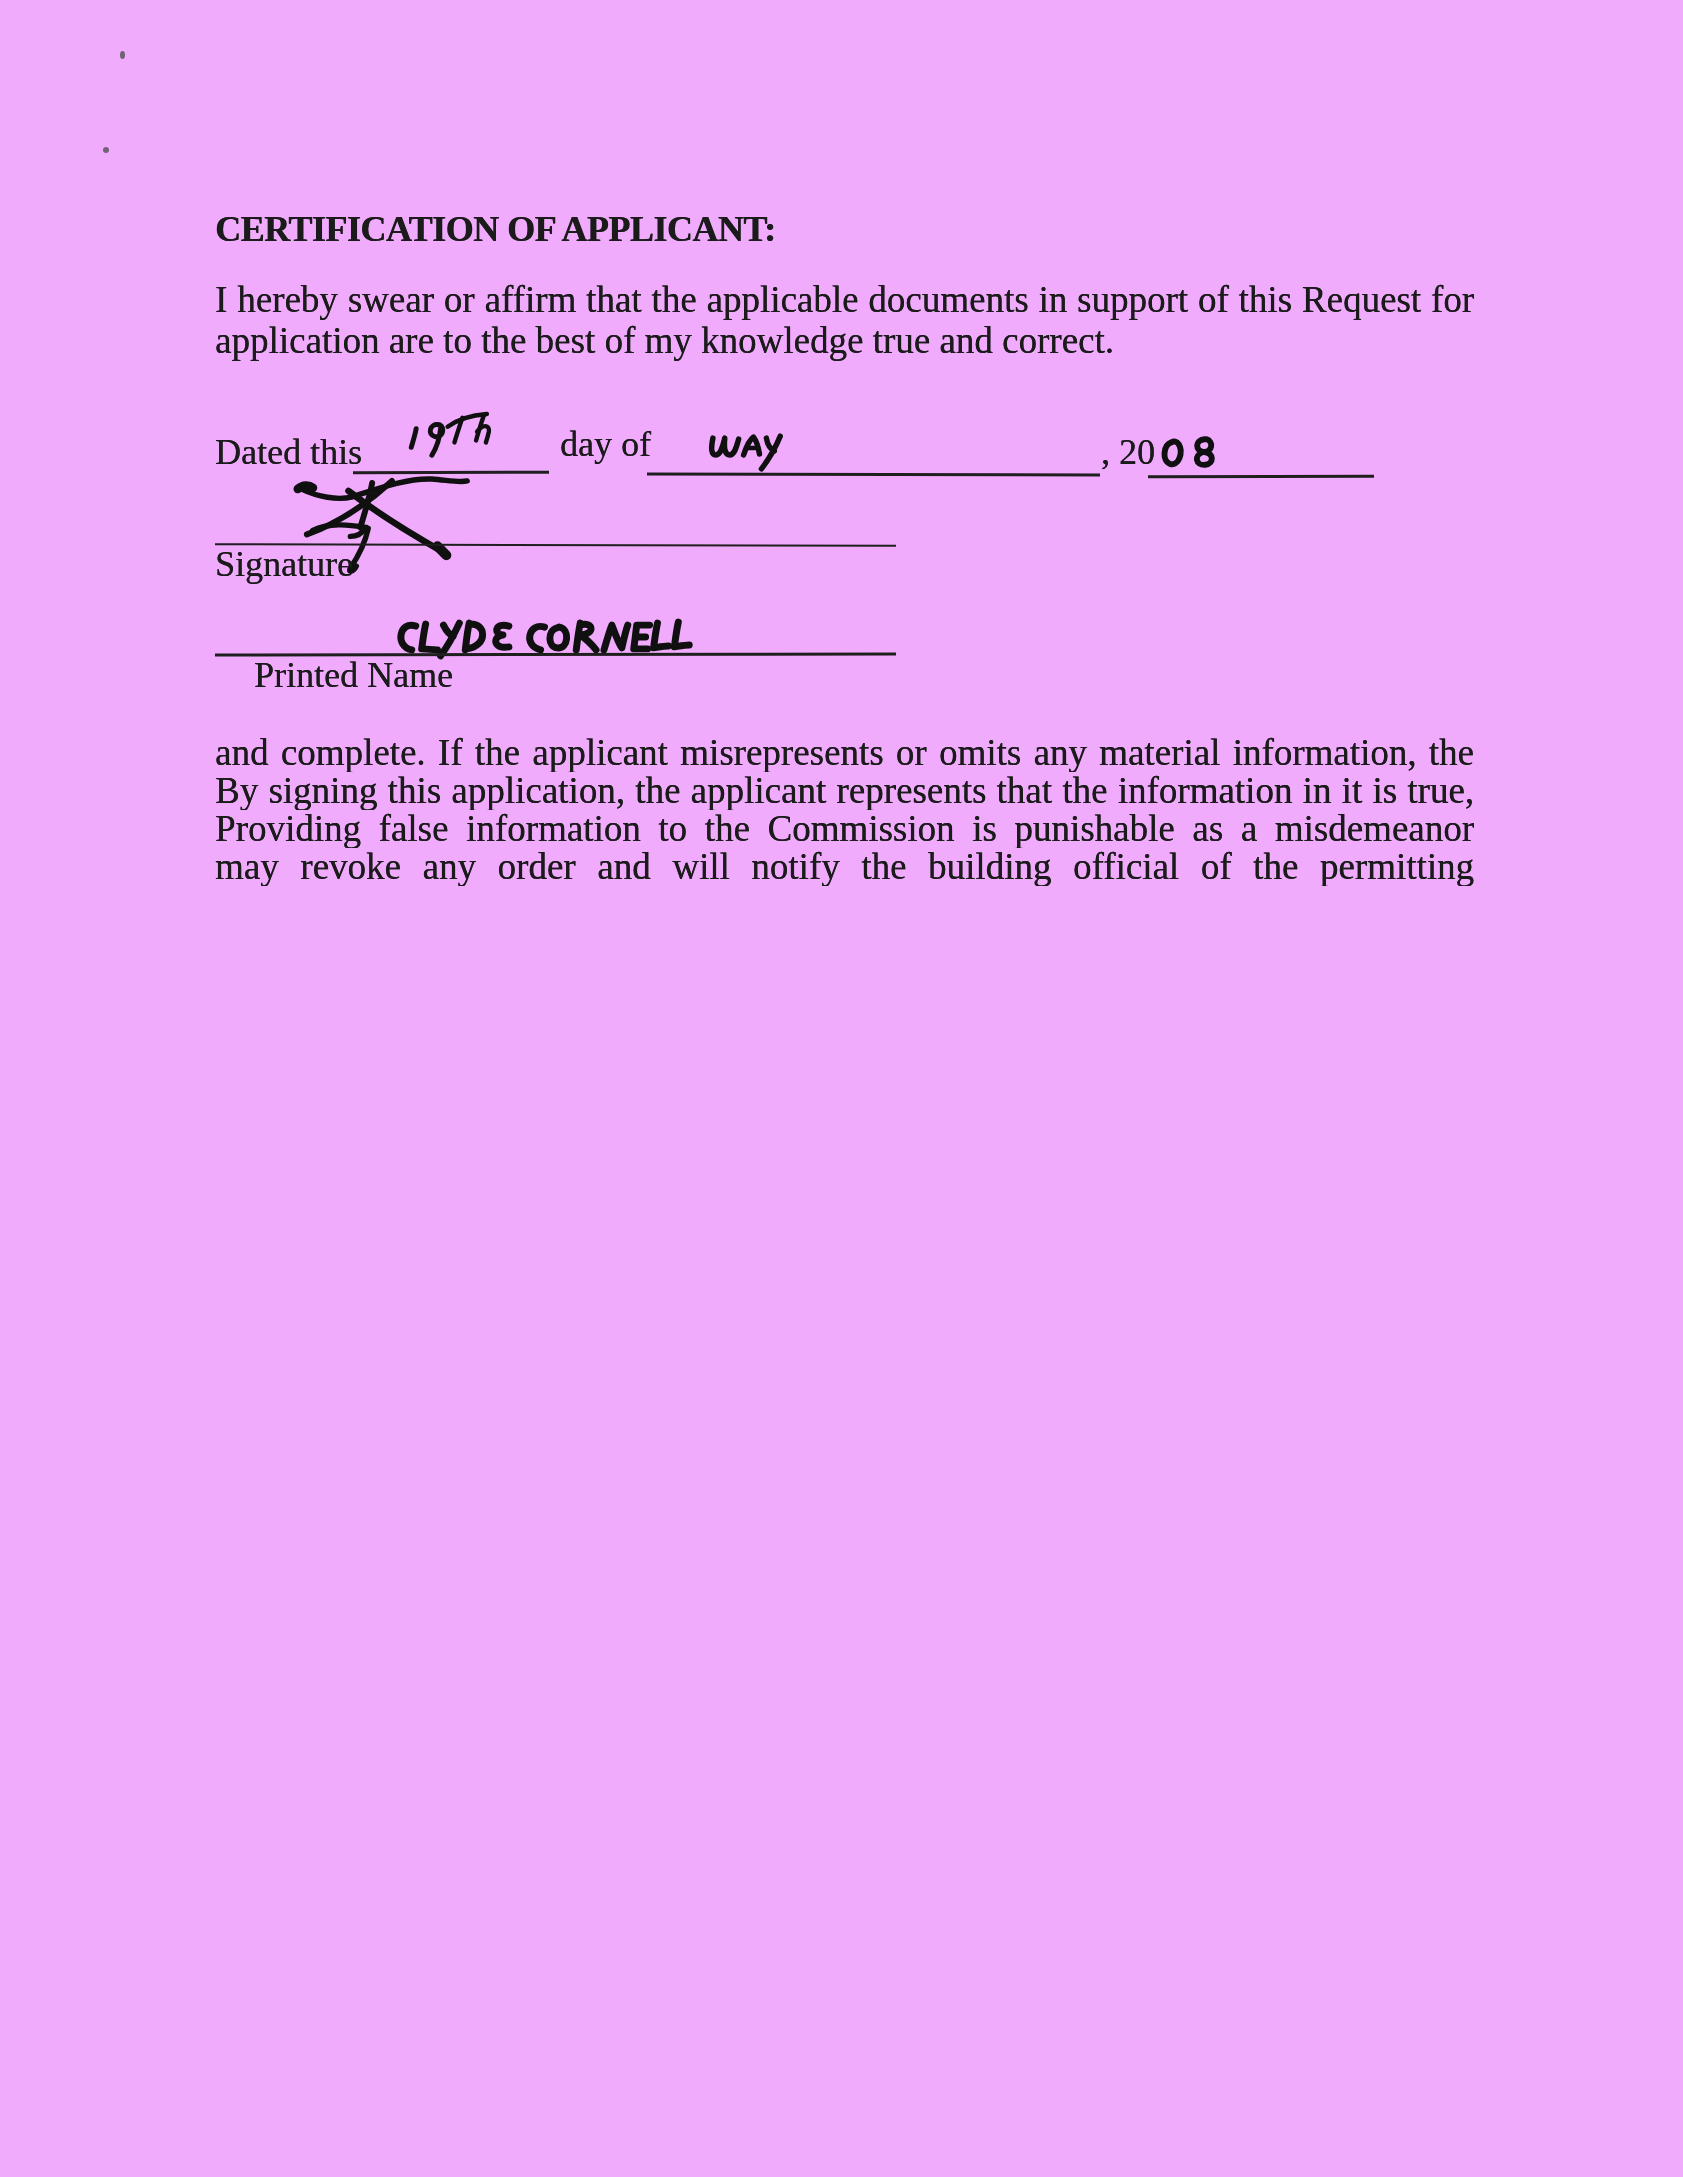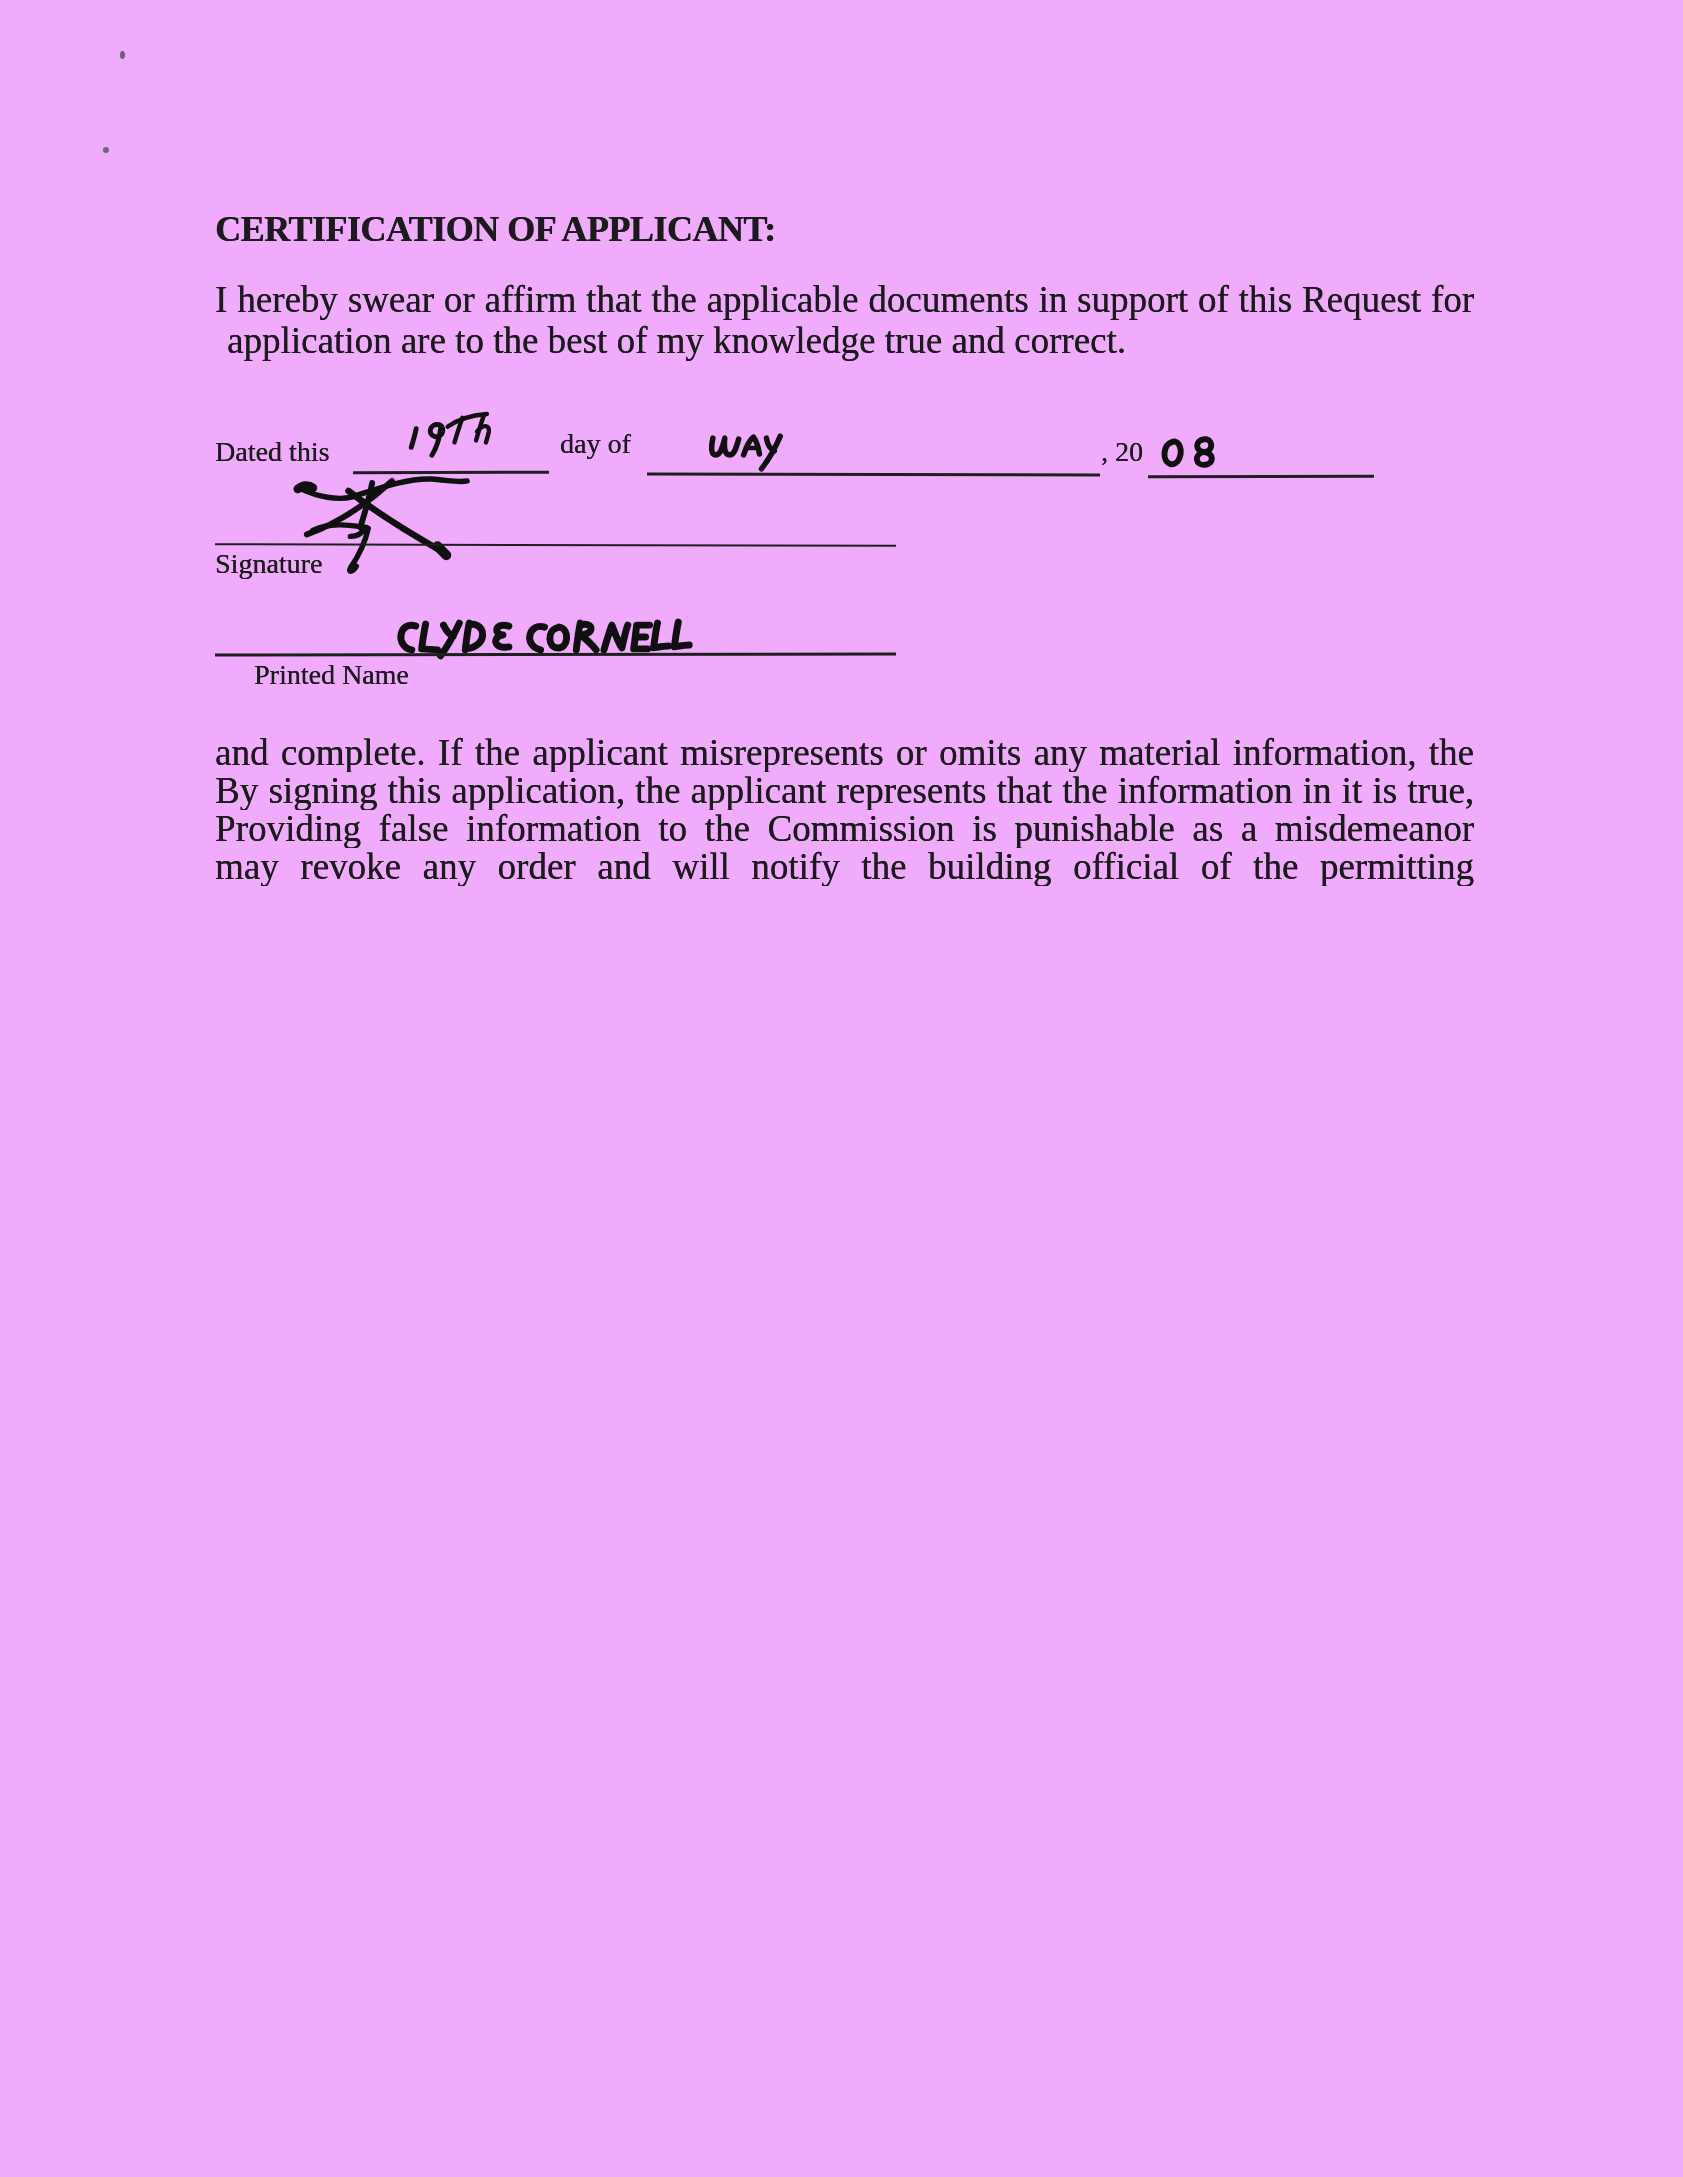--- a/index.html
+++ b/index.html
@@ -20,26 +20,26 @@
   }
   .para{
     position:absolute;left:215px;width:1259px;
     font-size:37px;
     text-shadow:0.3px 0 0 currentColor;
   }
   .para .line{
     text-align:justify;text-align-last:justify;
     height:41px;line-height:41px;overflow:hidden;white-space:nowrap-none;
   }
-  .para .line.last{text-align:center;text-align-last:left;margin-left:12px;}
+  .para .line.last{text-align:center;text-align-last:left;}
   #para1{top:279px;}
   #para2{top:734px;}
   #para2 .line{height:38px;line-height:38px;}
   .inline-label{
-    position:absolute;font-size:28px;line-height:28px;white-space:nowrap;
+    position:absolute;font-size:36px;line-height:28px;white-space:nowrap;
     text-shadow:0.3px 0 0 currentColor;
     font-family:Liberation Serif, serif;
   }
   .blank-line{position:absolute;background:#1f1f1f;}
   .hw{position:absolute;}
   .hw svg{display:block;width:100%;height:100%;}
   .hw path{fill:none;stroke:#101010;stroke-linecap:round;stroke-linejoin:round;}
 </style>
 </head>
 <body>

